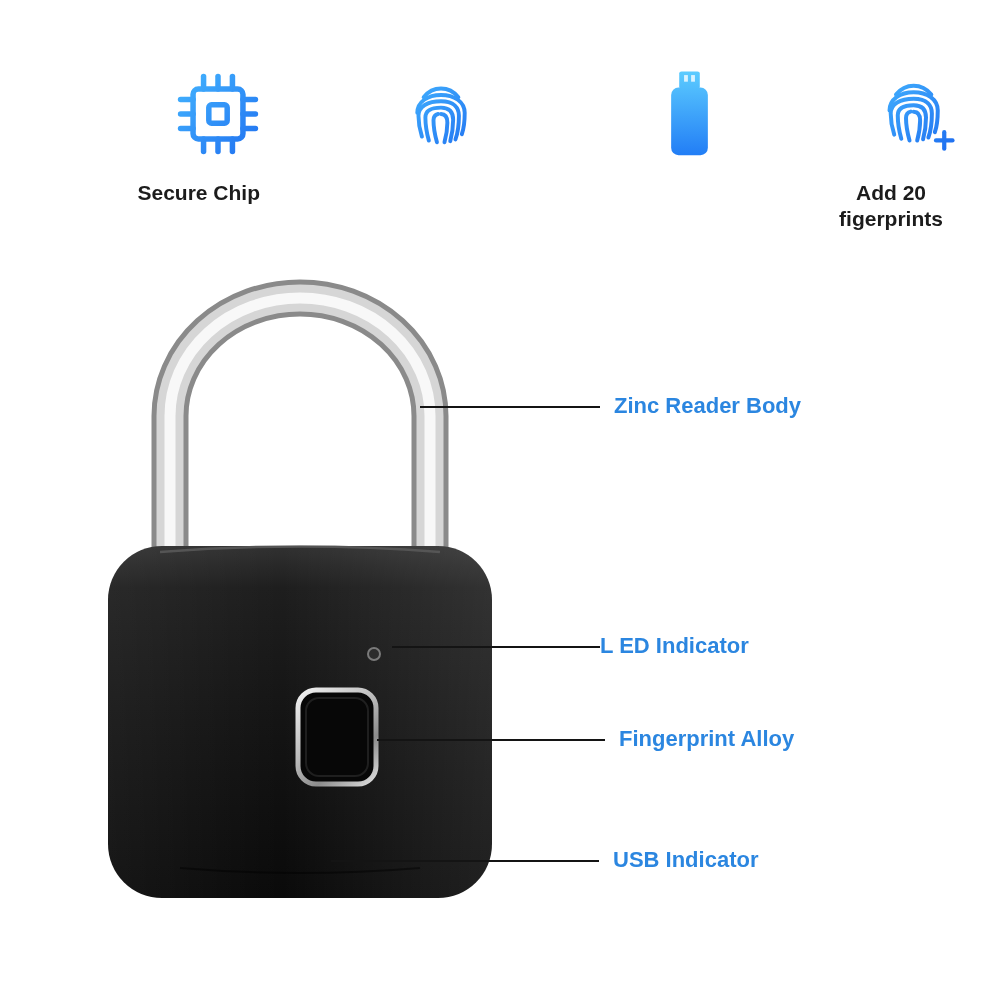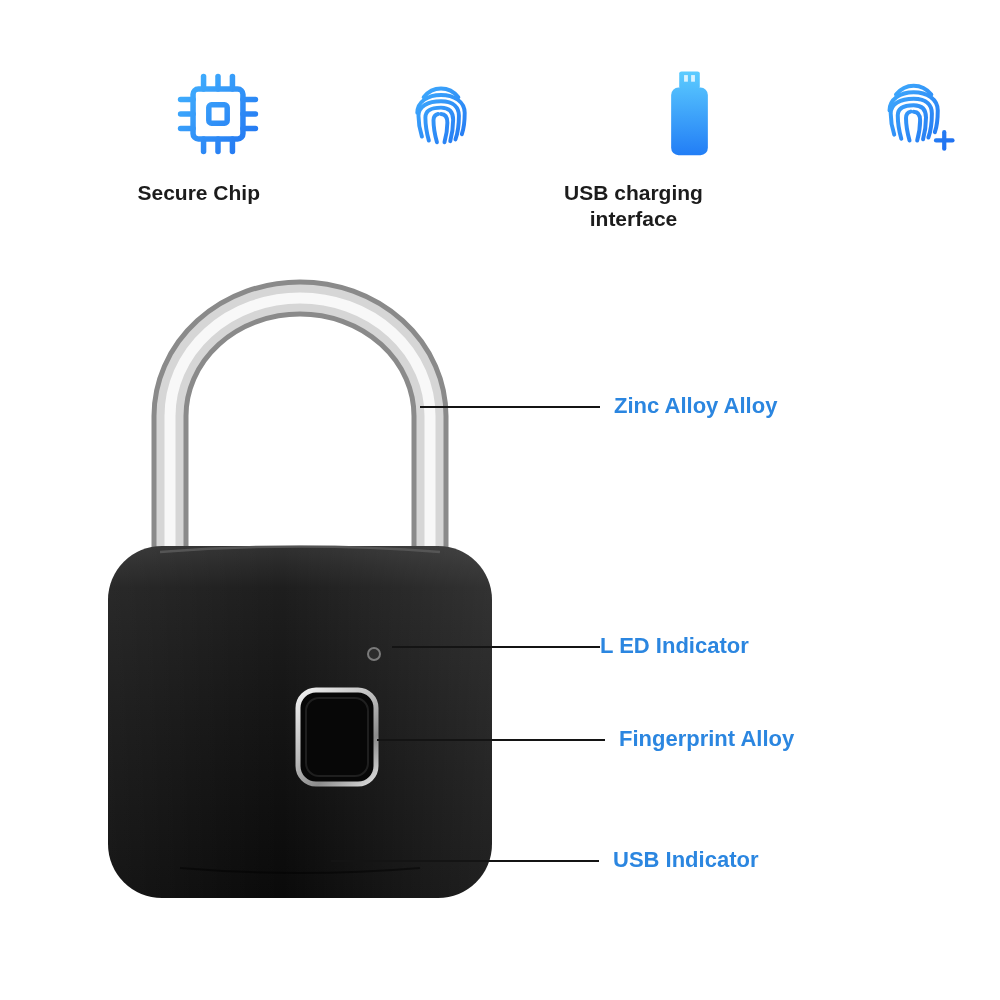--- a/index.html
+++ b/index.html
@@ -141,33 +141,33 @@
     </svg>
   </div>
 </div>
 
 <div class="feature f3">
   <div class="icon-wrap">
     <svg width="53" height="94" viewBox="0 0 36 64">
       <use href="#usb-glyph"></use>
     </svg>
   </div>
-  <div class="label w-mid">USB charging interface</div>
 </div>
 
 <div class="feature f4">
   <div class="icon-wrap">
     <svg width="80" height="80" viewBox="0 0 68 68">
       <use href="#fp-glyph"></use>
       <g stroke="url(#bluegrad)" stroke-width="3.6" stroke-linecap="round">
         <line x1="58" y1="49.5" x2="58" y2="63.5"></line>
         <line x1="51" y1="56.5" x2="65" y2="56.5"></line>
       </g>
     </svg>
   </div>
+  <div class="label w-narrow">Add 20 figerprints</div>
 </div>
 
 <svg class="padlock-svg" viewBox="0 0 440 640">
   <defs>
     <linearGradient id="bodyGrad" x1="0" y1="0" x2="0" y2="1">
       <stop offset="0" stop-color="#313131"></stop>
       <stop offset="0.12" stop-color="#1e1e1e"></stop>
       <stop offset="0.5" stop-color="#141414"></stop>
       <stop offset="1" stop-color="#0a0a0a"></stop>
     </linearGradient>
@@ -203,16 +203,16 @@
     <rect x="218" y="420" width="78" height="94" rx="18" fill="#070707" stroke="url(#chromeGrad)" stroke-width="5"></rect>
     <rect x="226" y="428" width="62" height="78" rx="13" fill="none" stroke="#1f1f1f" stroke-width="2"></rect>
   </g>
 </svg>
 
 <div class="callout-line line-zinc"></div>
 <div class="callout-line line-led"></div>
 <div class="callout-line line-fp"></div>
 <div class="callout-line line-usb"></div>
 
-<div class="callout-label lbl-zinc">Zinc Alloy Alloy</div>
+<div class="callout-label lbl-zinc">Zinc Reader Body</div>
 <div class="callout-label lbl-led">L ED Indicator</div>
 <div class="callout-label lbl-fp">Fingerprint Alloy</div>
 <div class="callout-label lbl-usb">USB Indicator</div>
 
 </body></html>

